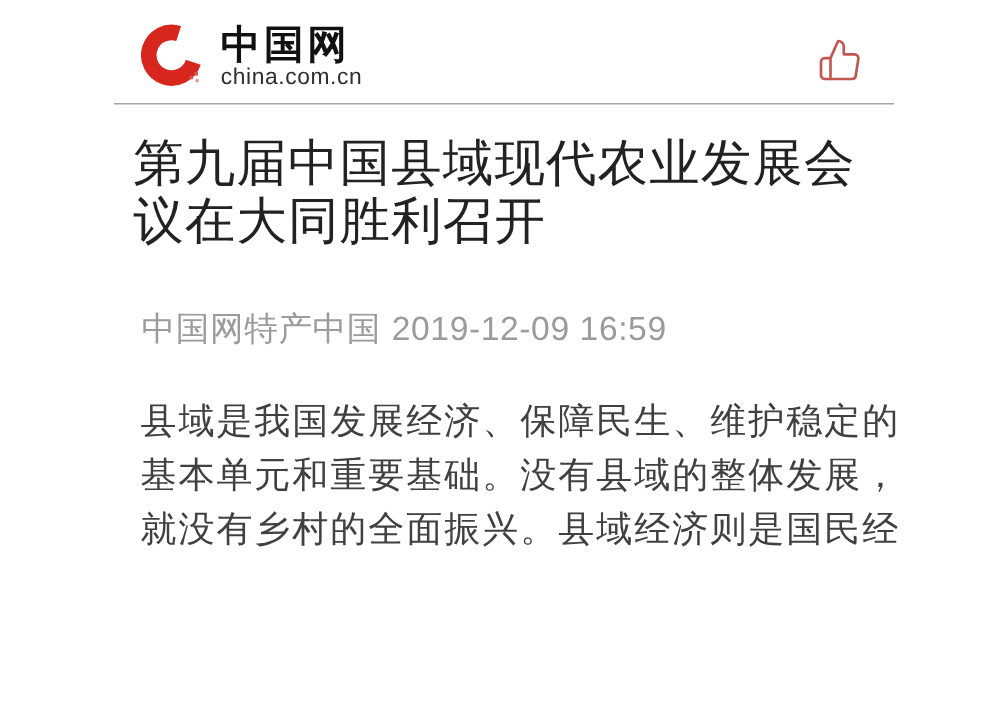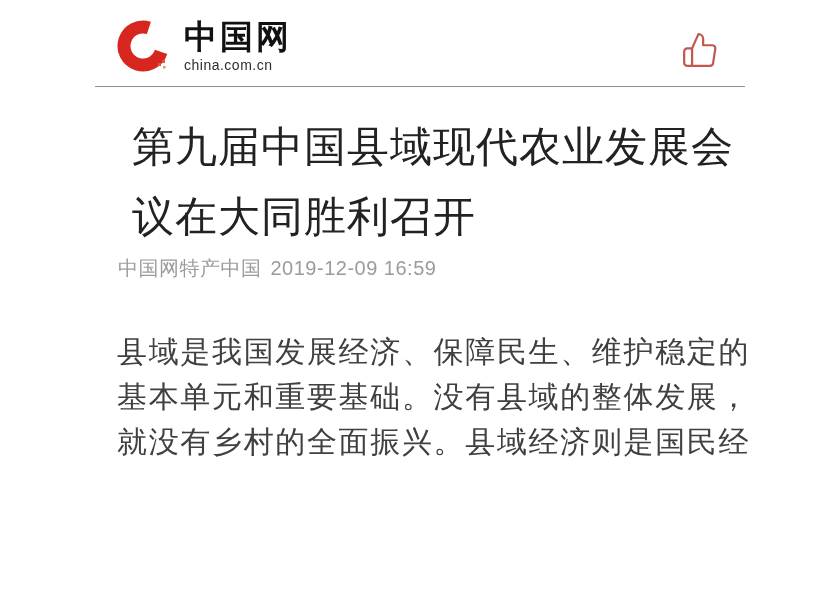--- a/index.html
+++ b/index.html
@@ -27,42 +27,42 @@
     display:flex;align-items:flex-start;
     text-decoration:none;cursor:pointer;
   }
   .logo-mark{display:block;}
   .logo-text{margin-left:12px;padding-top:2px;}
   .brand{
     font-size:33px;font-weight:bold;color:#111111;
     letter-spacing:3px;line-height:34px;
   }
   .domain{
-    font-size:14px;color:#2e2e2e;line-height:20px;margin-top:1px;
+    font-size:19px;color:#2e2e2e;line-height:20px;margin-top:1px;
     letter-spacing:0.5px;
   }
   .like-button{
     position:absolute;left:681px;top:31px;
     background:none;border:none;cursor:pointer;padding:0;
   }
   .divider{
     position:absolute;left:95px;top:86px;
     width:650px;height:1px;background:var(--divider);
   }
   
   .title{
-    position:absolute;left:132px;top:112px;
+    position:absolute;left:111px;top:112px;
     width:634px;
-    font-size:42px;line-height:70px;font-weight:400;
+    font-size:42px;line-height:48px;font-weight:400;
     color:var(--headline);
     letter-spacing:1px;
   }
   .meta{
     position:absolute;left:118px;top:255px;
-    font-size:20px;color:var(--meta-gray);
+    font-size:28px;color:var(--meta-gray);
     letter-spacing:0.5px;
   }
   .meta .ts{margin-left:9px;}
   .body-text{
     position:absolute;left:117px;top:329px;
     width:632px;
     font-size:30px;line-height:45px;
     color:var(--body-text);
     text-align:justify;
     letter-spacing:0.5px;

